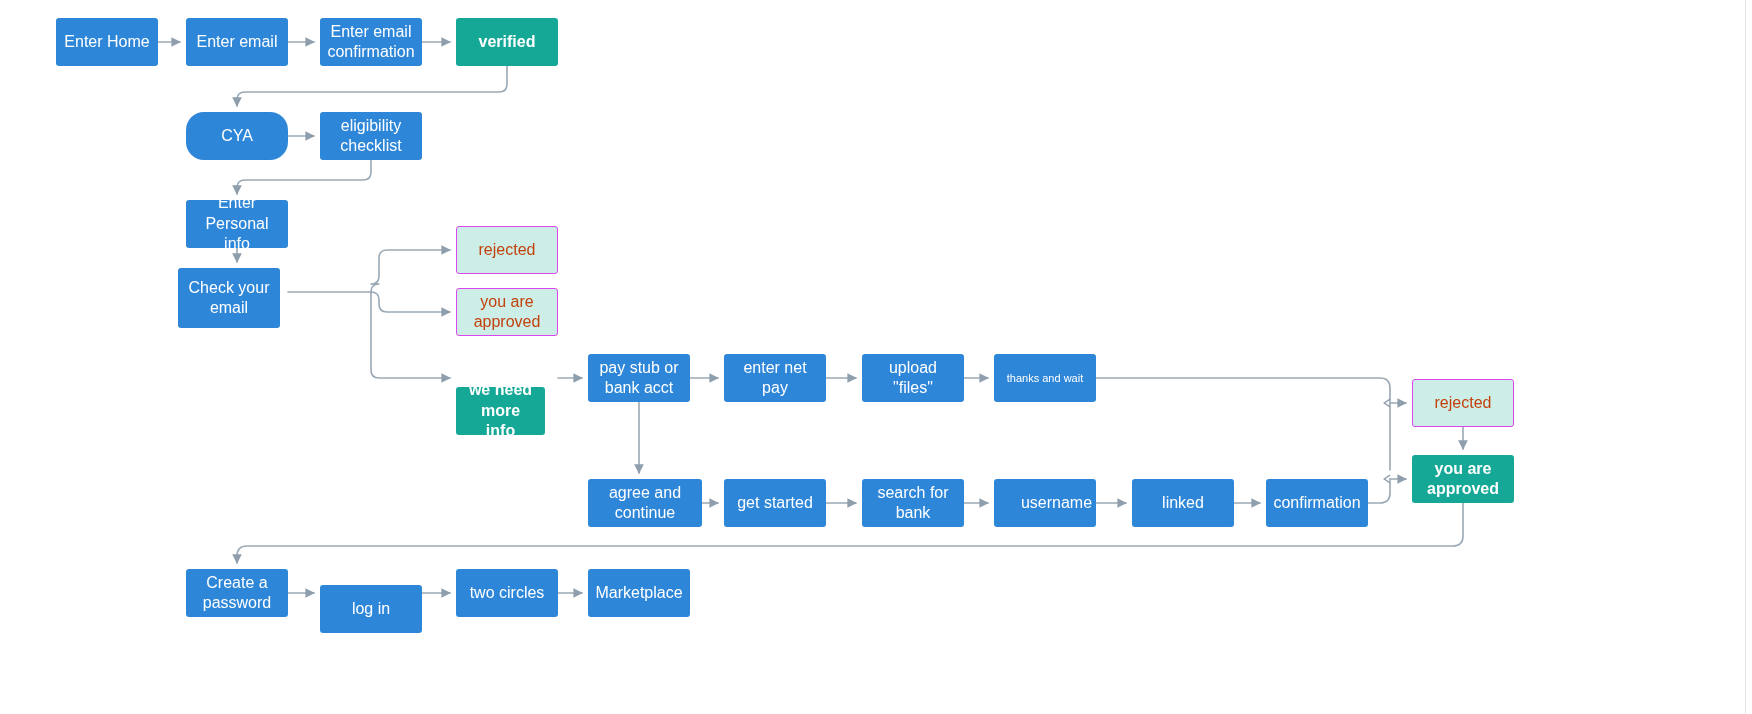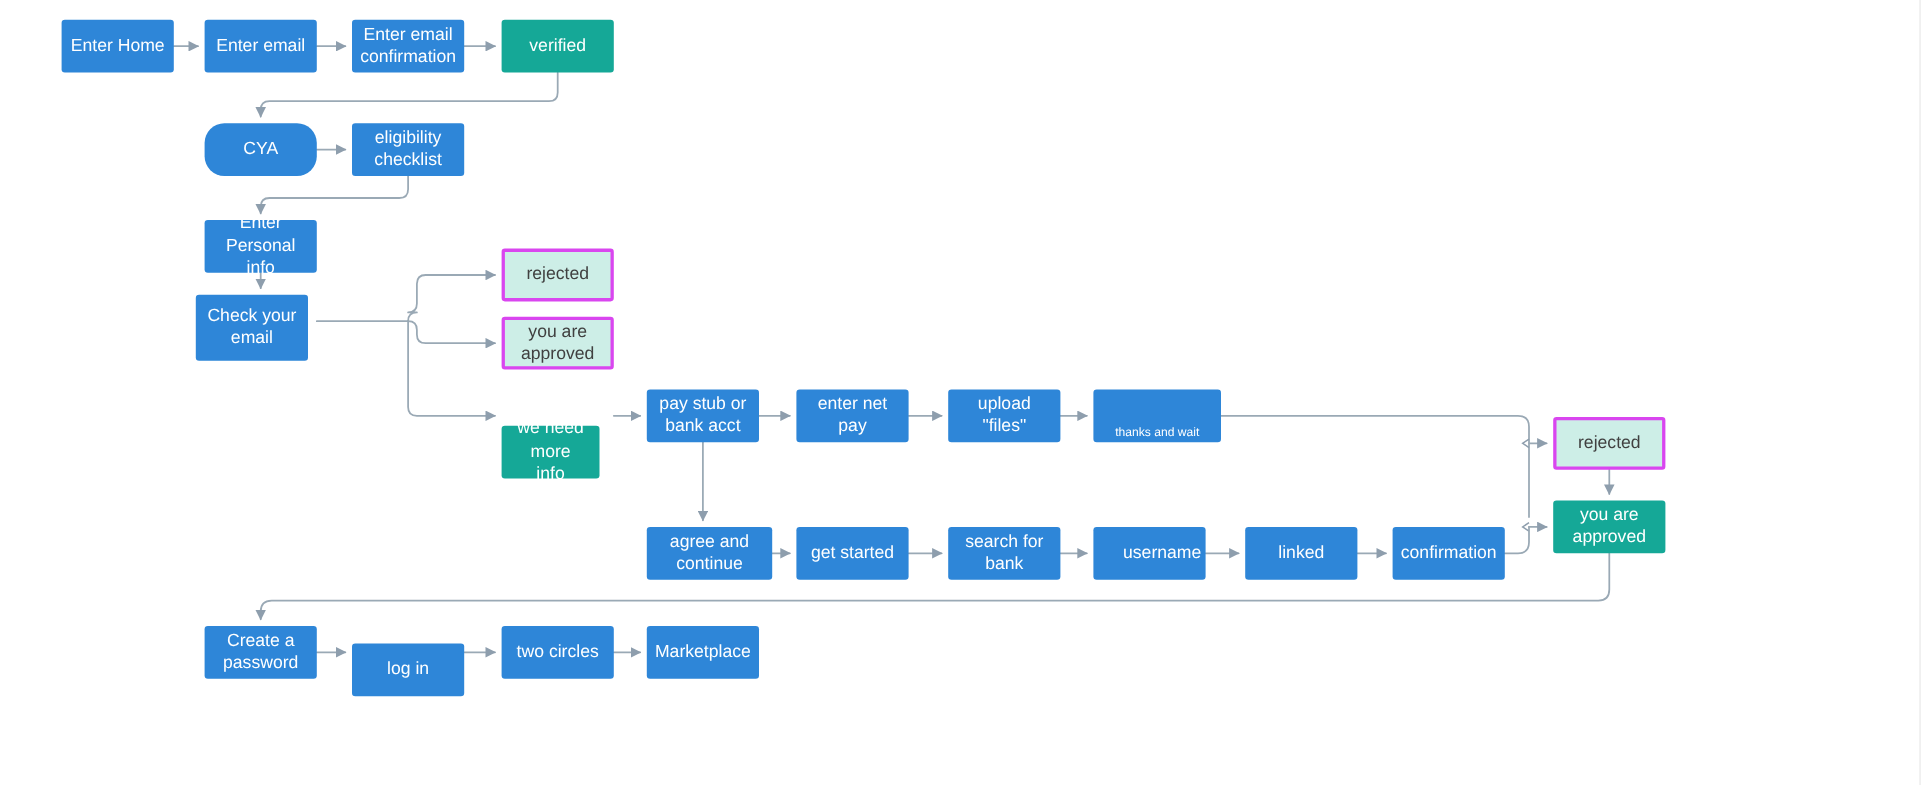--- a/index.html
+++ b/index.html
@@ -43,25 +43,26 @@
   }
   .t-blue {
     background: #2e86d8;
     color: #ffffff;
     font-size: 16px;
   }
   .t-green {
     background: #15a897;
     color: #ffffff;
     font-size: 16px;
+    font-weight: bold;
   }
   .t-mint {
     background: #cdeee7;
-    color: #404040;
-    border: 3px solid #d946ef;
+    color: #c2410c;
+    border: 1px solid #d946ef;
     font-size: 16px;
   }
   .small {
     font-size: 11px;
   }
   .right-rule {
     position: absolute;
     top: 0;
     width: 1px;
     height: 714px;
@@ -174,21 +175,21 @@
       <div class="node t-blue" style="left: 588px; top: 354px; width: 102px; height: 48px;">
         <span class="node-label">pay stub or
 bank acct</span>
       </div>
       <div class="node t-blue" style="left: 724px; top: 354px; width: 102px; height: 48px;">
         <span class="node-label">enter net pay</span>
       </div>
       <div class="node t-blue" style="left: 862px; top: 354px; width: 102px; height: 48px;">
         <span class="node-label">upload "files"</span>
       </div>
-      <div class="node t-blue small" style="left: 994px; top: 354px; width: 116px; height: 48px; align-items: flex-end;">
+      <div class="node t-blue small" style="left: 994px; top: 354px; width: 102px; height: 48px;">
         <span class="node-label">thanks and wait</span>
       </div>
       <div class="node t-mint" style="left: 1412px; top: 379px; width: 102px; height: 48px;">
         <span class="node-label">rejected</span>
       </div>
       <div class="node t-green" style="left: 1412px; top: 455px; width: 102px; height: 48px;">
         <span class="node-label">you are
 approved</span>
       </div>
       <div class="node t-blue" style="left: 588px; top: 479px; width: 114px; height: 48px;">

